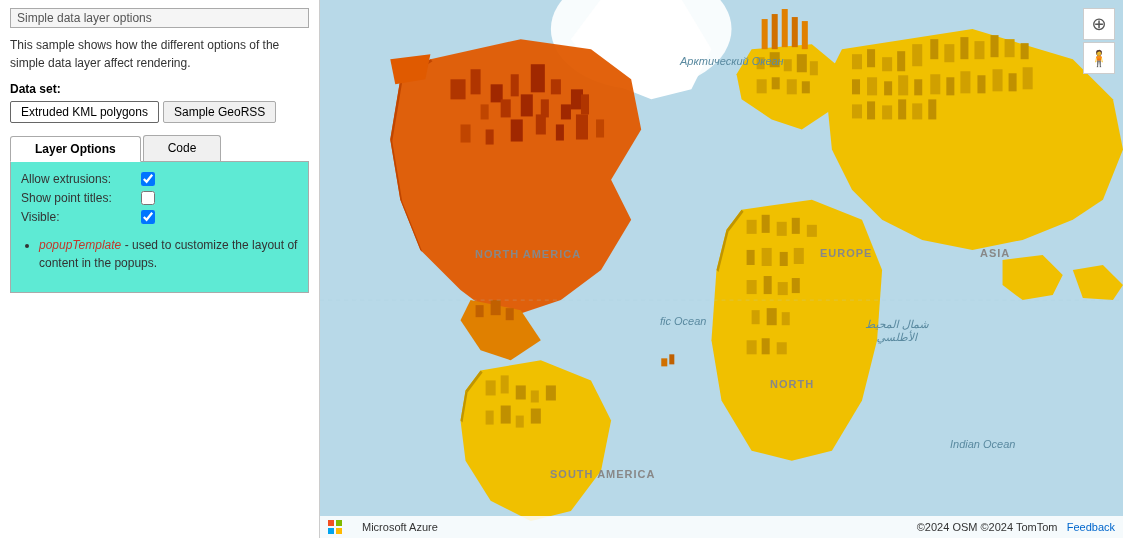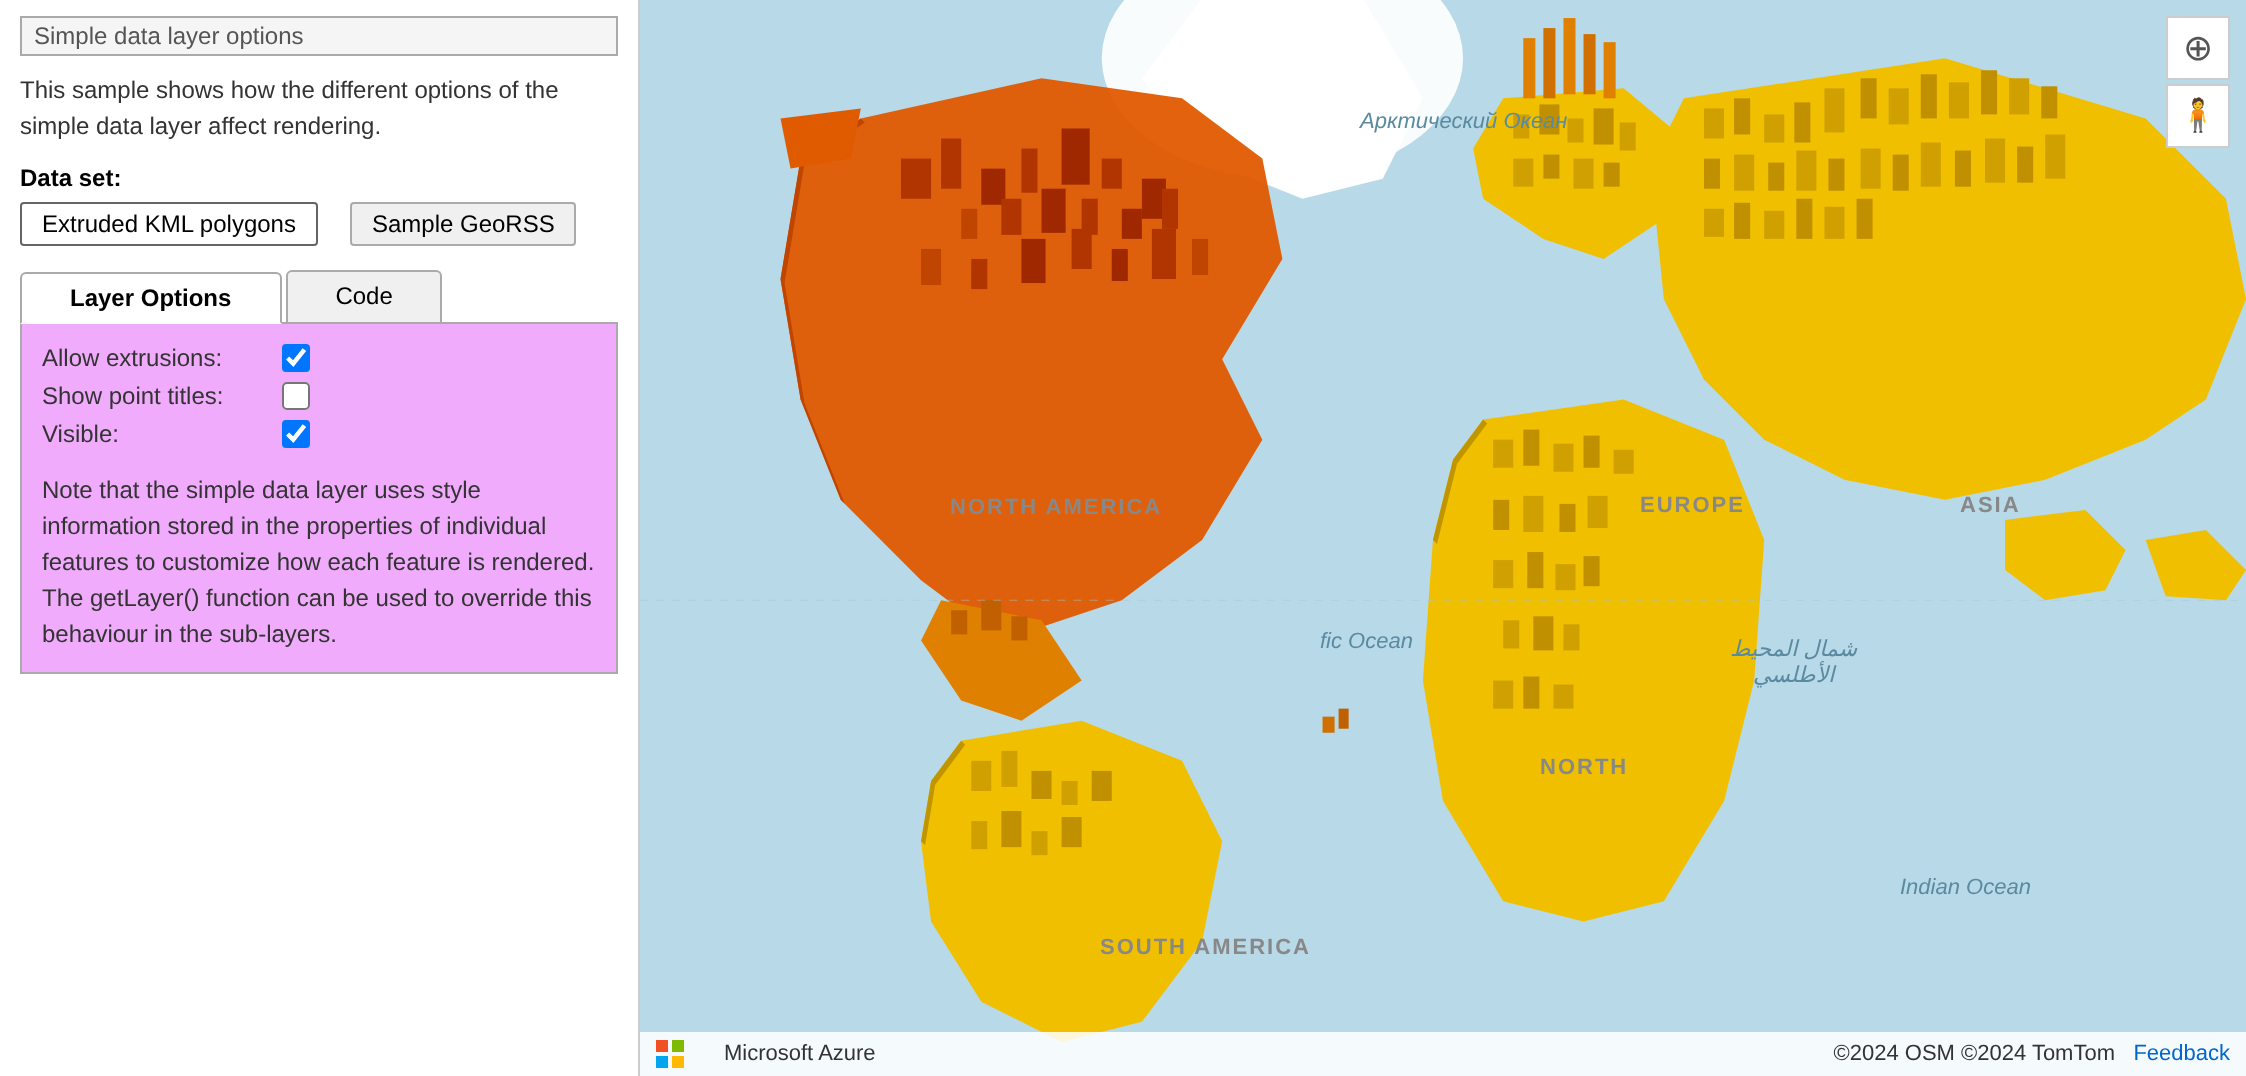--- a/index.html
+++ b/index.html
@@ -33,21 +33,21 @@
     }
 
     .dataset-label {
       font-size: 12px;
       font-weight: bold;
       margin-bottom: 5px;
     }
 
     .dataset-buttons {
       display: flex;
-      gap: 16px;
+      gap: 4px;
       margin-bottom: 12px;
     }
 
     .dataset-btn {
       padding: 3px 10px;
       border: 1px solid #aaa;
       background: #f0f0f0;
       cursor: pointer;
       font-size: 12px;
       border-radius: 2px;
@@ -82,21 +82,21 @@
       font-weight: bold;
       position: relative;
       bottom: -1px;
       z-index: 1;
     }
 
     .tab-content {
       border: 1px solid #aaa;
       border-top: none;
       padding: 10px;
-      background: #f0abfc;
+      background: #5eead4;
     }
 
     
     .options-table {
       margin-bottom: 12px;
     }
 
     .option-row {
       display: flex;
       align-items: center;
@@ -267,22 +267,27 @@
         <span class="option-label">Show point titles:</span>
         <input type="checkbox" class="option-checkbox" style="">
       </div>
       <div class="option-row">
         <span class="option-label">Visible:</span>
         <input type="checkbox" class="option-checkbox" checked="" style="">
       </div>
     </div>
 
 
-
-    <p class="note-text">Note that the simple data layer uses style information stored in the properties of individual features to customize how each feature is rendered. The getLayer() function can be used to override this behaviour in the sub-layers.</p>
+    <ul class="bullet-list">
+      <li>
+        <span class="highlight">popupTemplate</span>
+        <span> - used to customize the layout of content in the popups.</span>
+      </li>
+    </ul>
+
   </div>
 </div>
 
 <div id="map-area">
   
   <svg id="map-svg" viewBox="0 0 800 538" preserveAspectRatio="xMidYMid slice" xmlns="http://www.w3.org/2000/svg">
 
     <rect width="800" height="538" fill="#b8d9e8"></rect>
 
     <ellipse cx="320" cy="30" rx="90" ry="60" fill="white" opacity="0.9"></ellipse>

